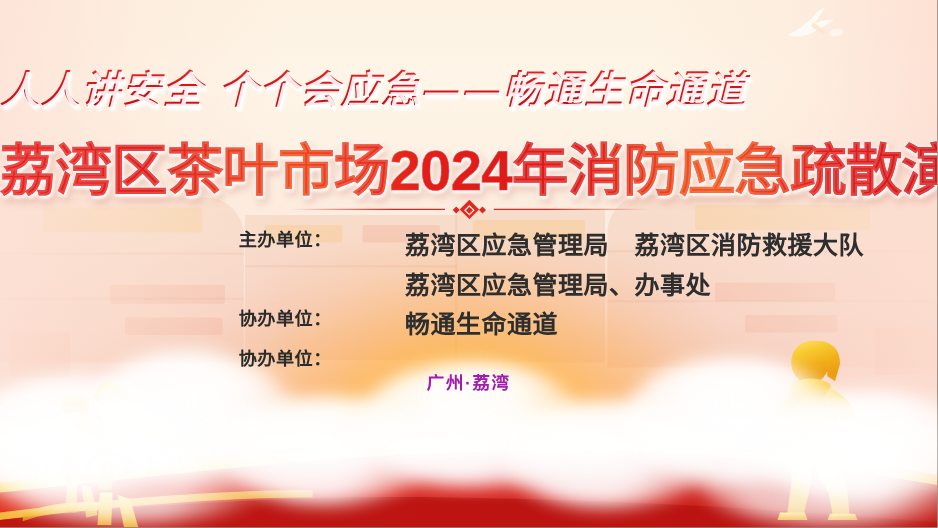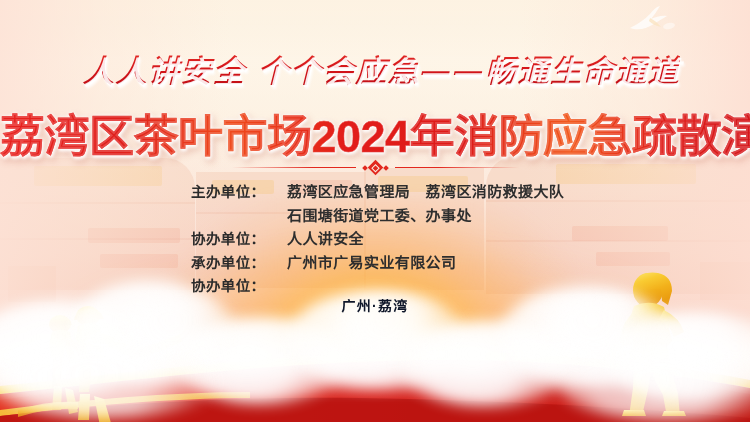--- a/index.html
+++ b/index.html
@@ -183,21 +183,21 @@
     position: absolute;
     inset: 0;
     z-index: 40;
   }
 
   .subtitle {
     position: absolute;
     top: 46px;
     left: 0;
     width: 680px;
-    text-align: right;
+    text-align: left;
     font-family: "DejaVu Serif", "Liberation Serif", serif;
     font-size: 31px;
     font-weight: 700;
     font-style: italic;
     letter-spacing: 1.5px;
     color: #d81f1a;
     background: linear-gradient(to bottom, #e8342a 0%, #d4141a 52%, #bb0f16 100%);
     -webkit-background-clip: text;
     background-clip: text;
     -webkit-text-fill-color: transparent;
@@ -288,50 +288,51 @@
     width: 750px;
     display: flex;
     flex-direction: column;
     align-items: center;
   }
   .org-row {
     display: flex;
     align-items: flex-start;
     width: 368px;
     margin-bottom: 2.5px;
+    gap: 37px;
   }
   .org-label {
     font-size: 14.5px;
     font-weight: 700;
     color: #2b2b2b;
     letter-spacing: .4px;
     width: 96px;
     flex: 0 0 96px;
     text-align: left;
   }
   .org-val {
-    font-size: 15px;
+    font-size: 20px;
     font-weight: 700;
     color: #2e2e2e;
     letter-spacing: .4px;
     white-space: nowrap;
   }
   .org-row.cont .org-label { visibility: hidden; }
 
   .footer {
     position: absolute;
     top: 296px;
     left: 0;
     width: 750px;
     text-align: center;
   }
   .footer-line {
     font-size: 14px;
     font-weight: 700;
-    color: #0f172a;
+    color: #a21caf;
     letter-spacing: 1.3px;
     line-height: 21px;
   }
 </style>
 </head>
 <body>
 
 <div class="poster">
 
   <div class="bg-base"></div>
@@ -503,29 +504,25 @@
       <span class="div-line right"></span>
     </div>
 
     <div class="orgs">
       <div class="org-row">
         <span class="org-label">主办单位：</span>
         <span class="org-val">荔湾区应急管理局　荔湾区消防救援大队</span>
       </div>
       <div class="org-row cont">
         <span class="org-label">主办单位：</span>
-        <span class="org-val">石围塘街道党工委、办事处</span>
+        <span class="org-val">荔湾区应急管理局、办事处</span>
       </div>
       <div class="org-row">
         <span class="org-label">协办单位：</span>
-        <span class="org-val">人人讲安全</span>
-      </div>
-      <div class="org-row">
-        <span class="org-label">承办单位：</span>
-        <span class="org-val">广州市广易实业有限公司</span>
+        <span class="org-val">畅通生命通道</span>
       </div>
       <div class="org-row">
         <span class="org-label">协办单位：</span>
       </div>
     </div>
 
     <div class="footer">
       <div class="footer-line">广州·荔湾</div>
     </div>
 

